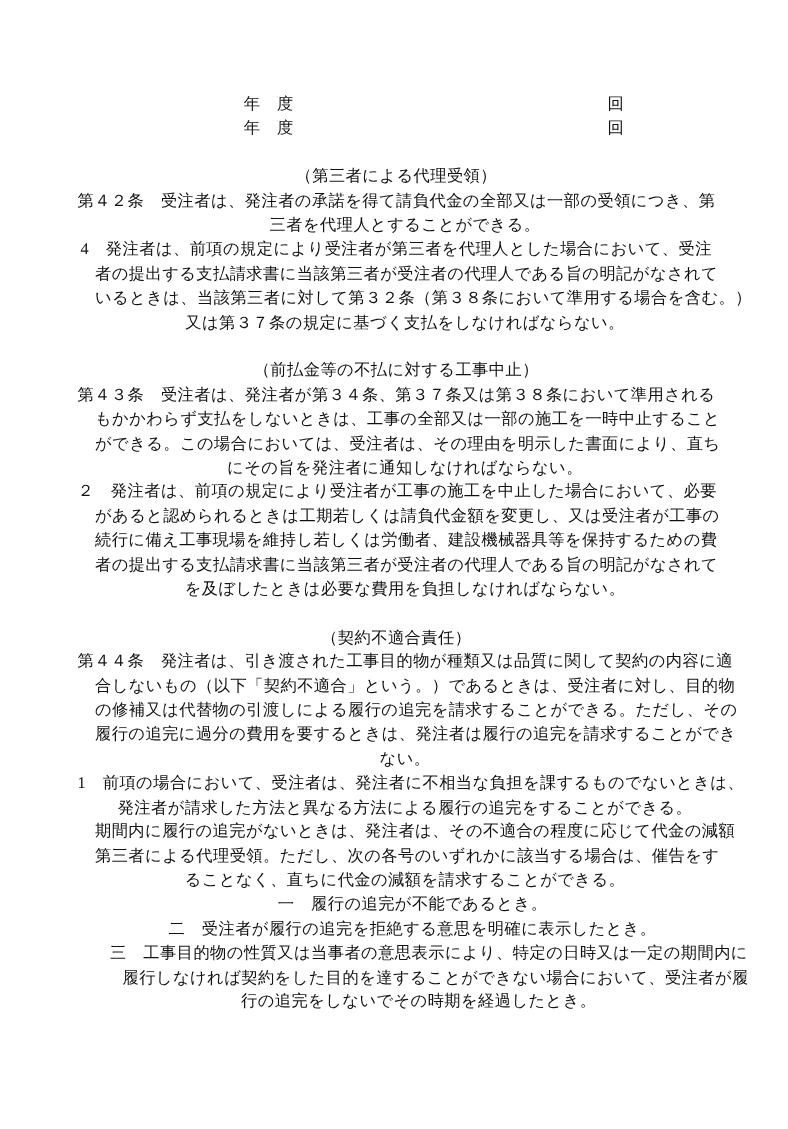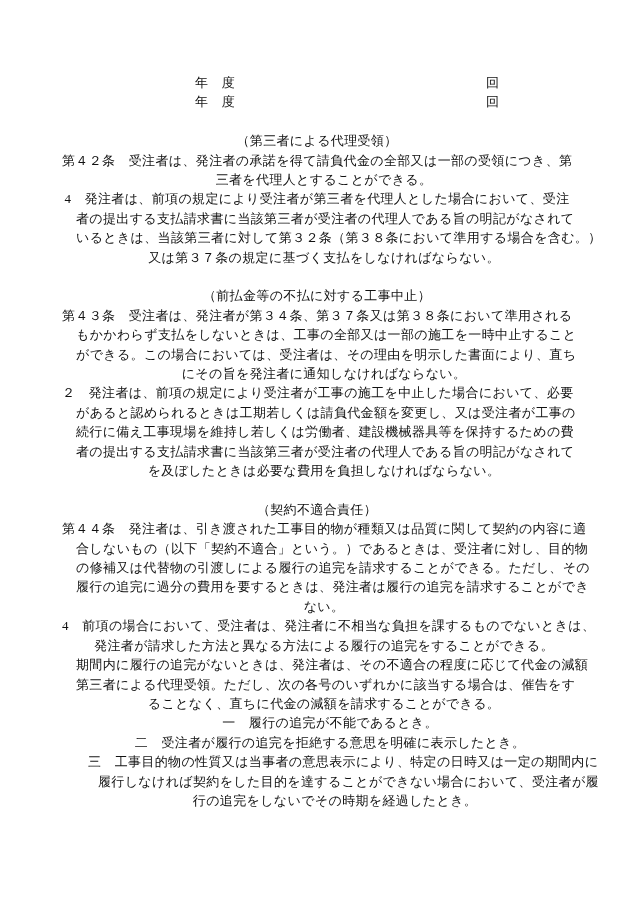--- a/index.html
+++ b/index.html
@@ -68,21 +68,21 @@
           <div class="line indent-1">者の提出する支払請求書に当該第三者が受注者の代理人である旨の明記がなされて</div>
           <div class="line indent-1">を及ぼしたときは必要な費用を負担しなければならない。</div>
         </div>
         <div class="section">
           <div class="heading">（契約不適合責任）</div>
           <div class="line indent-0">第４４条　発注者は、引き渡された工事目的物が種類又は品質に関して契約の内容に適</div>
           <div class="line indent-1">合しないもの（以下「契約不適合」という。）であるときは、受注者に対し、目的物</div>
           <div class="line indent-1">の修補又は代替物の引渡しによる履行の追完を請求することができる。ただし、その</div>
           <div class="line indent-1">履行の追完に過分の費用を要するときは、発注者は履行の追完を請求することができ</div>
           <div class="line indent-1">ない。</div>
-          <div class="line indent-0">4　前項の場合において、受注者は、発注者に不相当な負担を課するものでないときは、</div>
+          <div class="line indent-0">1　前項の場合において、受注者は、発注者に不相当な負担を課するものでないときは、</div>
           <div class="line indent-1">発注者が請求した方法と異なる方法による履行の追完をすることができる。</div>
           <div class="line indent-1">期間内に履行の追完がないときは、発注者は、その不適合の程度に応じて代金の減額</div>
           <div class="line indent-1">第三者による代理受領。ただし、次の各号のいずれかに該当する場合は、催告をす</div>
           <div class="line indent-1">ることなく、直ちに代金の減額を請求することができる。</div>
           <div class="line indent-2">一　履行の追完が不能であるとき。</div>
           <div class="line indent-2">二　受注者が履行の追完を拒絶する意思を明確に表示したとき。</div>
           <div class="line indent-2">三　工事目的物の性質又は当事者の意思表示により、特定の日時又は一定の期間内に</div>
           <div class="line indent-3">履行しなければ契約をした目的を達することができない場合において、受注者が履</div>
           <div class="line indent-3">行の追完をしないでその時期を経過したとき。</div>
         </div>

